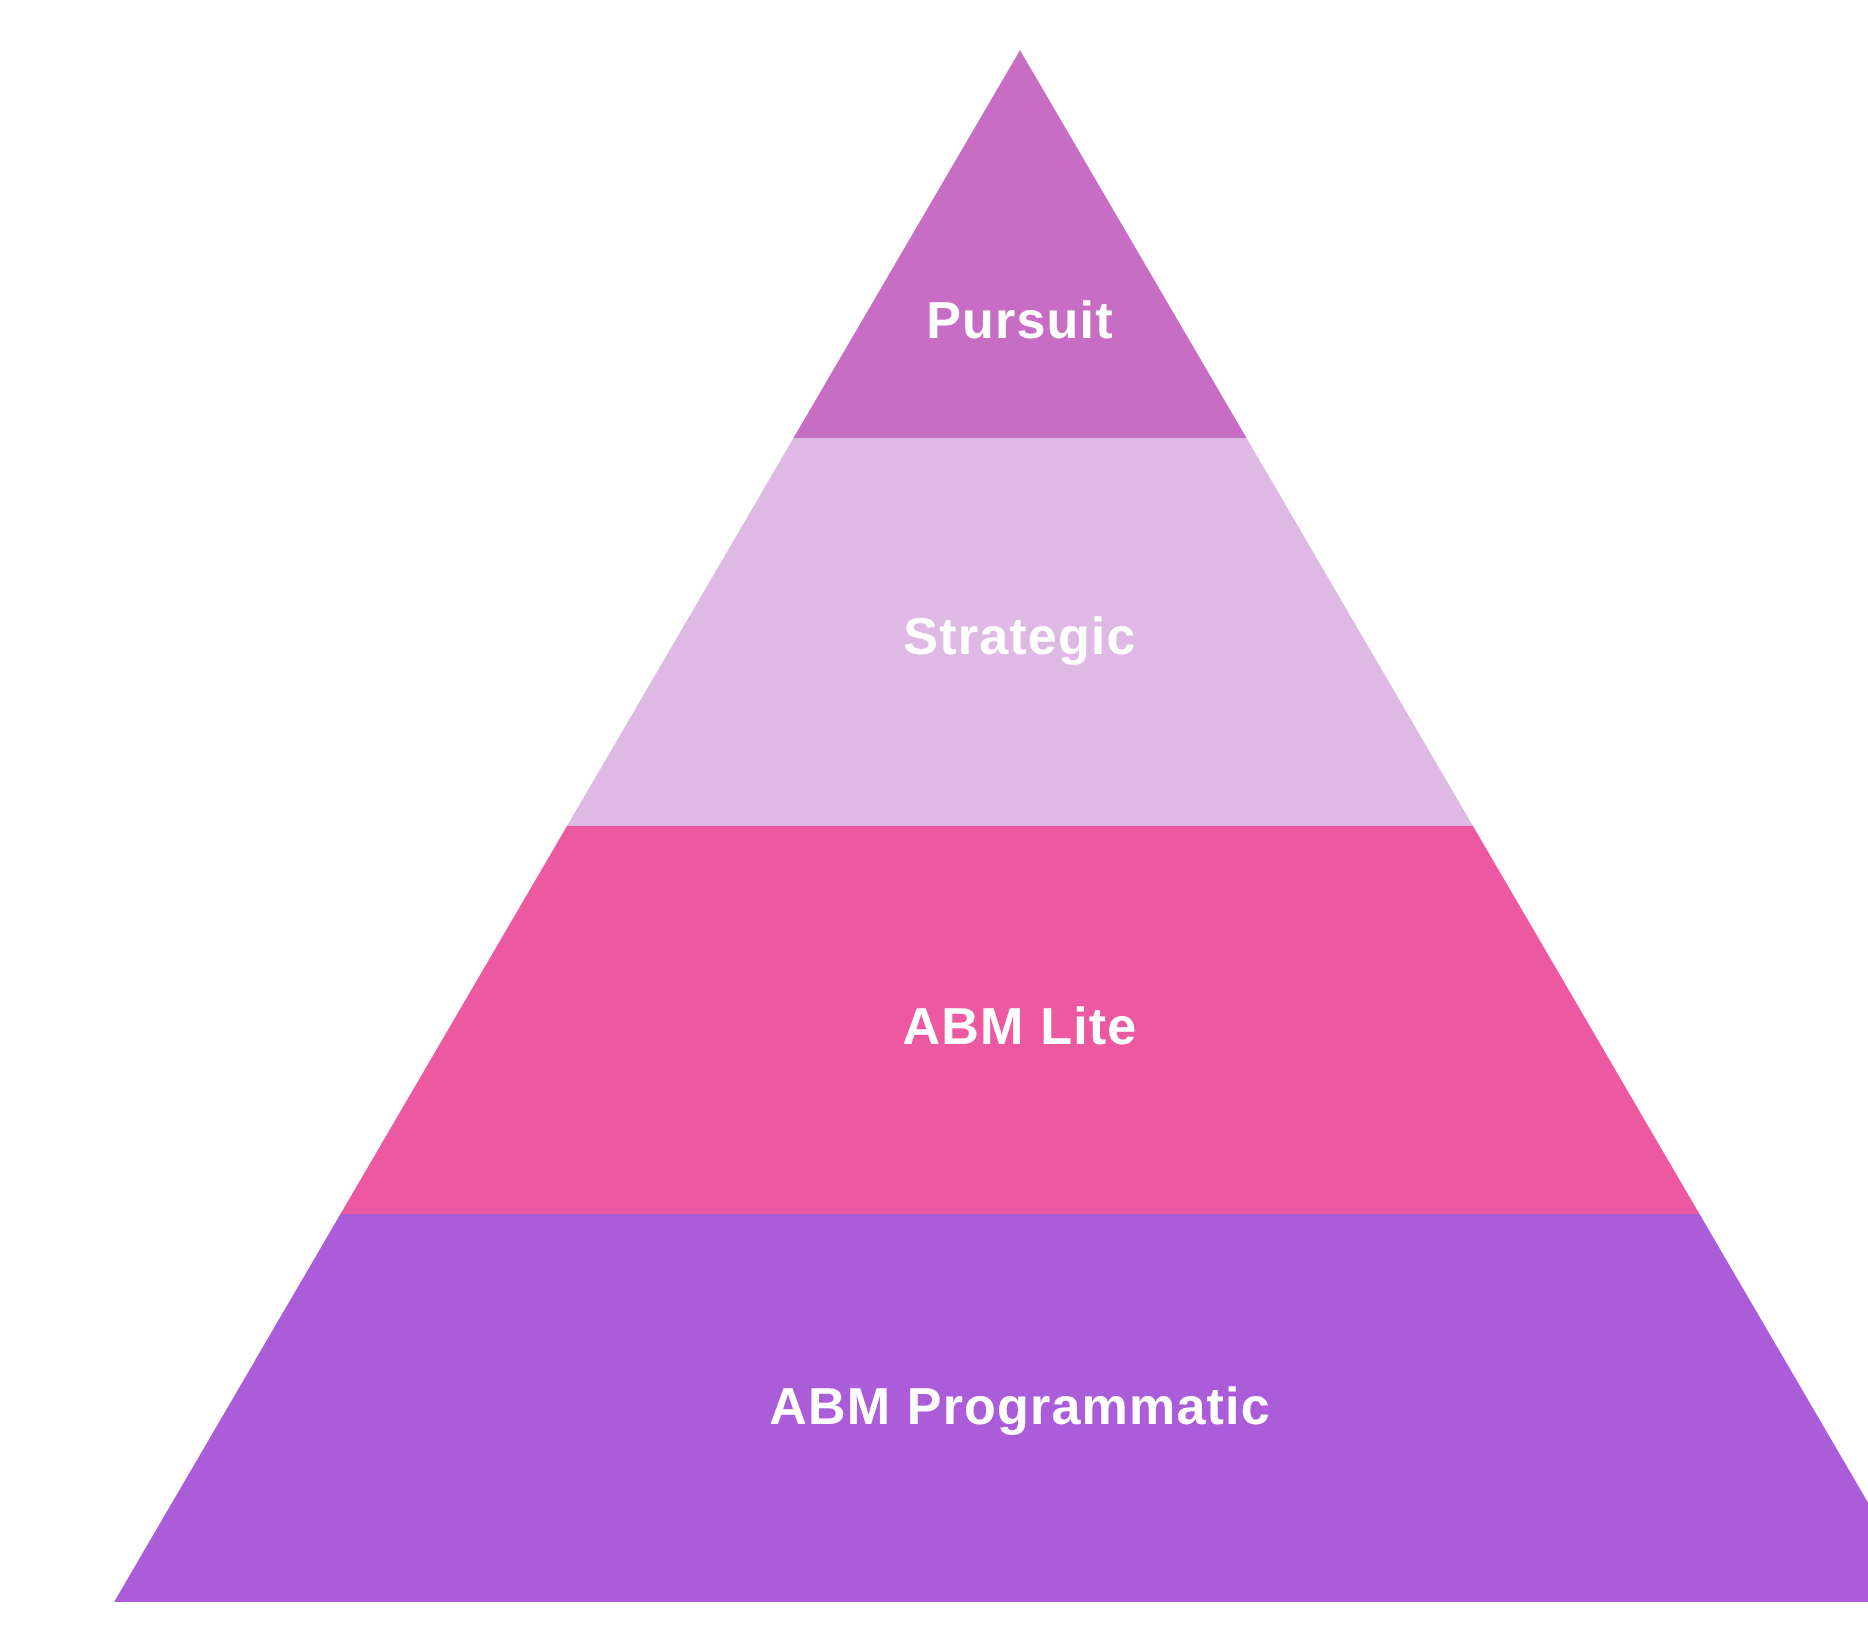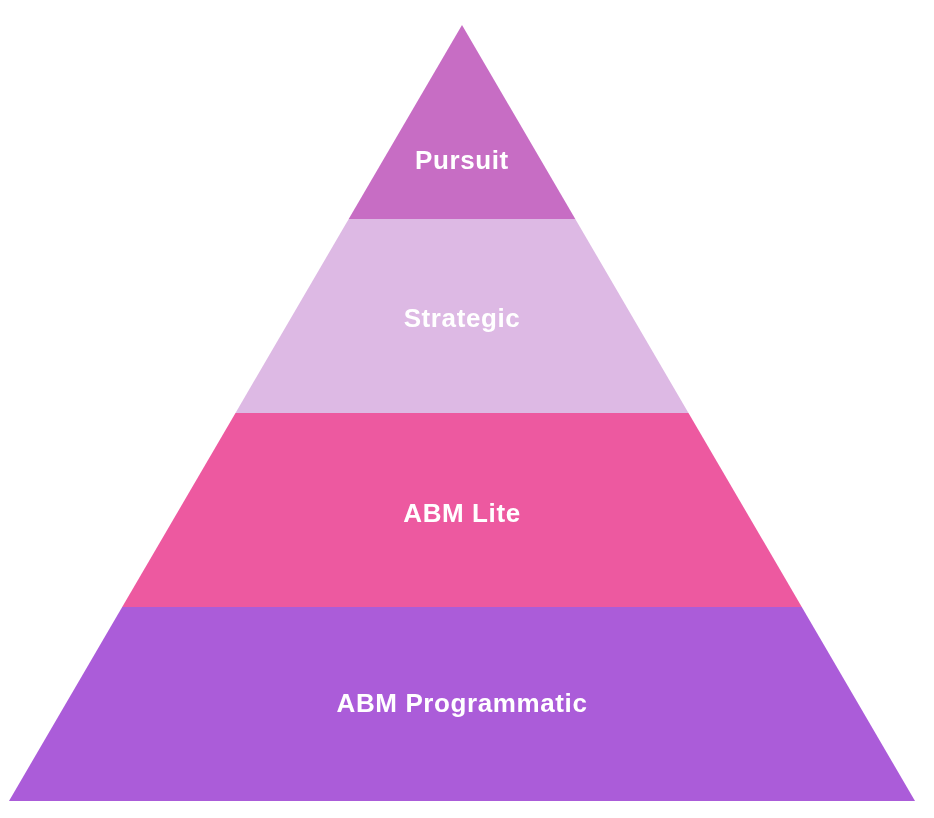--- a/index.html
+++ b/index.html
@@ -9,20 +9,21 @@
     width: 934px;
     height: 818px;
     overflow: hidden;
     font-family: "Liberation Sans", "DejaVu Sans", sans-serif;
   }
   .stage {
     position: relative;
     width: 738px;
     height: 818px;
     background: #ffffff;
+    padding-left: 48px;
   }
   svg { display: block; }
   .tier-label {
     font-family: "Liberation Sans", "DejaVu Sans", sans-serif;
     font-weight: bold;
     font-size: 26px;
     letter-spacing: 0.6px;
     text-anchor: middle;
     dominant-baseline: central;
   }

